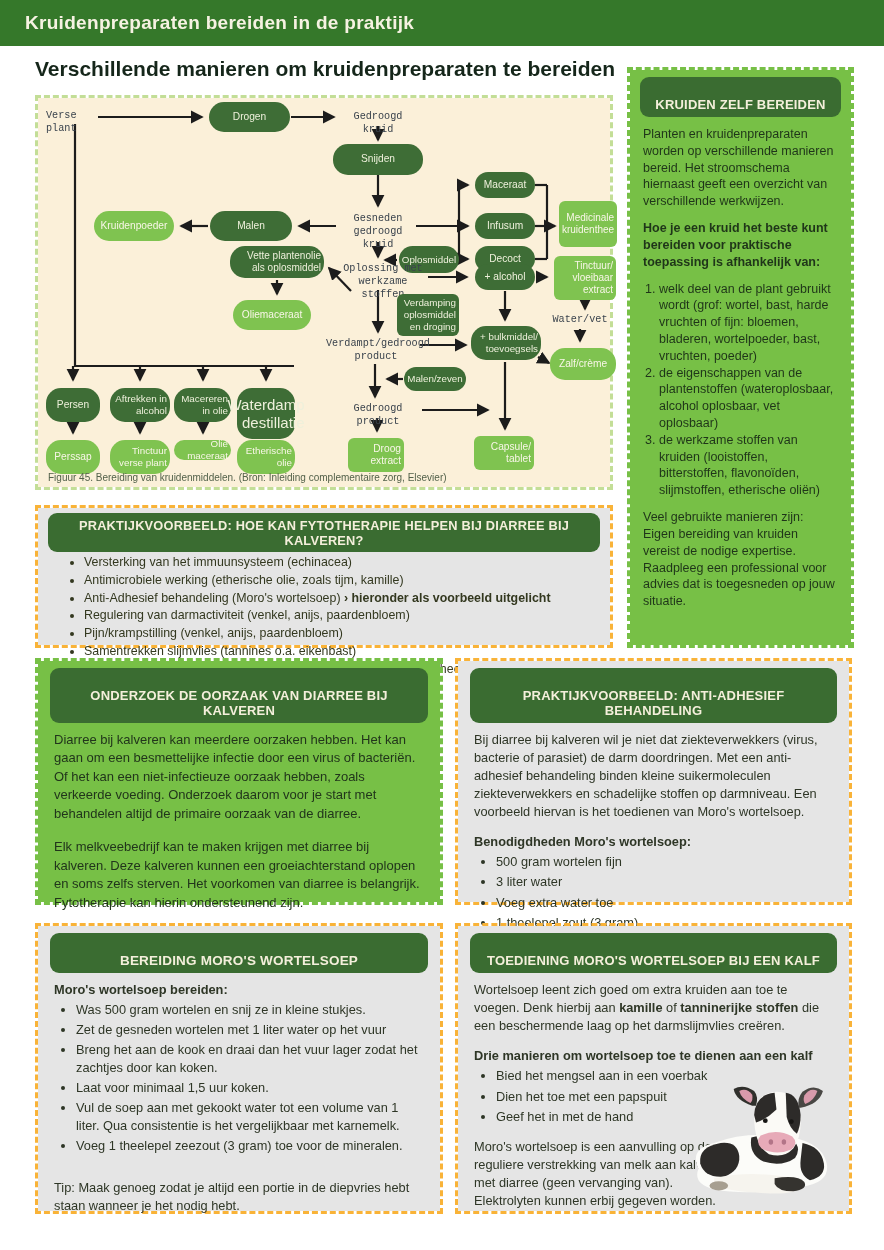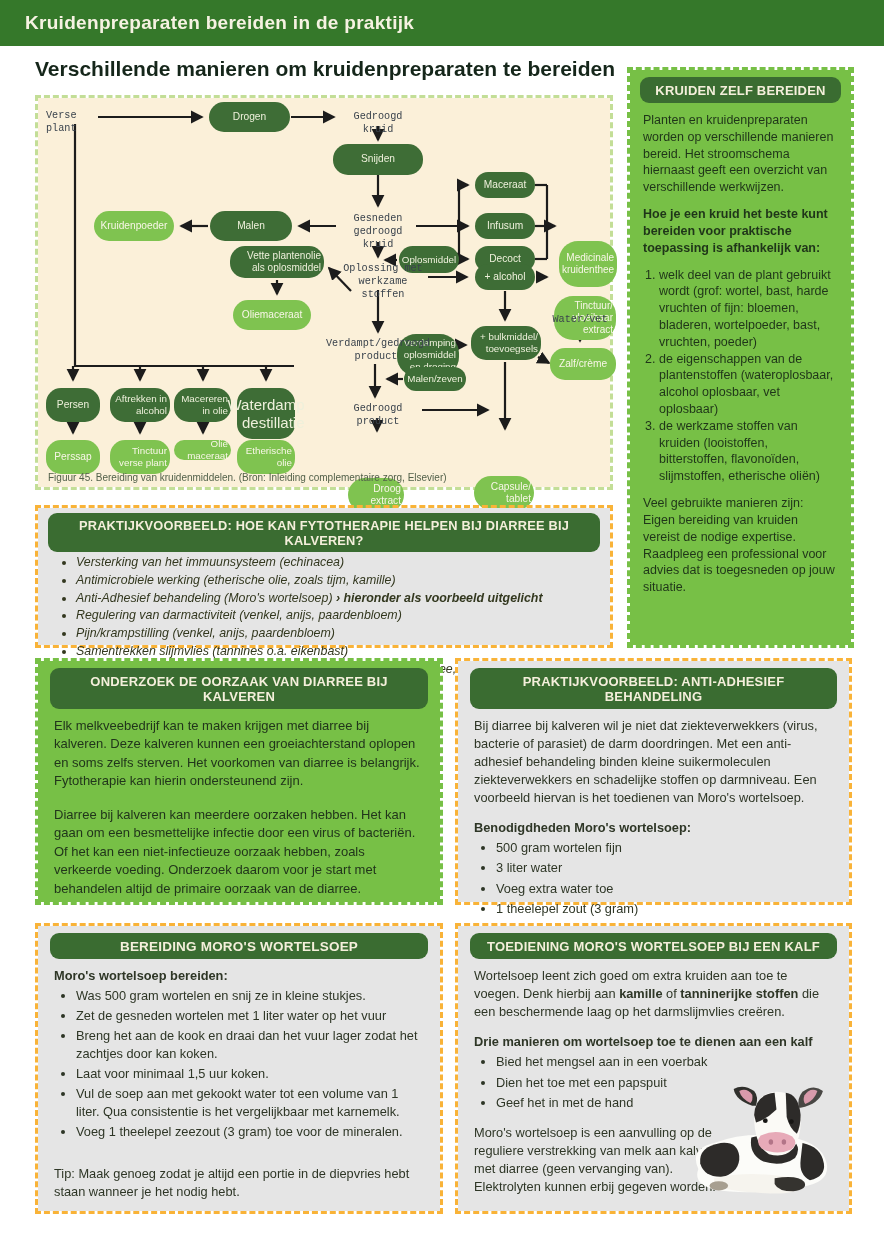--- a/index.html
+++ b/index.html
@@ -10,47 +10,47 @@
   .header-title { color:#f6f2e2; font-size:19px; font-weight:bold; padding-left:25px; letter-spacing:.3px; }
 
   .main-heading { position:absolute; left:35px; top:57px; font-size:21px; font-weight:bold; color:#15261a; }
 
   .stamp { position:absolute; border:3px dashed; background-clip:padding-box; }
   .stamp.orange { border-color:#f9b338; background-color:#e5e5e5; }
   .stamp.green  { border-color:#77c046; background-color:#77c046; }
   .stamp.cream  { border-color:#c3de97; background-color:#fbf0d9; }
 
   .box-pill { background:#3a6c31; color:#f4efdb; font-weight:bold; text-align:center; border-radius:9px;
-              padding:6px 8px 5px; margin:7px 12px 6px; font-size:13.5px; letter-spacing:.2px; }
+              padding:20px 8px 5px; margin:7px 12px 6px; font-size:13.5px; letter-spacing:.2px; }
   .box-pill.small { font-size:12.8px; margin:5px 10px 3px; padding:5px 6px 4px; }
 
   .box-content { padding:2px 16px 8px; color:#2e3626; font-size:13px; line-height:1.42; }
   .box-content p { margin-bottom:15px; }
   .box-content .bold-head { font-weight:bold; margin-bottom:2px; }
   .box-content ul { list-style:disc; padding-left:22px; }
   .box-content ul li { margin:2.5px 0; }
 
   .fyto-content { padding:0 18px 4px; font-size:12.4px; line-height:1.27; color:#33381f; }
   .fyto-content ul { list-style:disc; padding-left:20px; }
-  .fyto-content ul li { margin:2px 0;font-style:italic; }
+  .fyto-content ul li { margin:2px 8px; }
 
   .sidebar-content { padding:2px 13px 6px; font-size:12.5px; line-height:1.345; color:#1f3519; }
   .sidebar-content p { margin-bottom:10px; }
   .sidebar-content .bold-head { font-weight:bold; }
   .sidebar-content ol { padding-left:16px; margin-bottom:10px; }
   .sidebar-content ul { list-style:disc; padding-left:22px; margin-bottom:10px; }
 
   
   .flow-panel { position:absolute; left:35px; top:95px; width:578px; height:395px; }
   .flow-arrows { position:absolute; left:0; top:0; }
   .fnode { position:absolute; display:flex; align-items:center; justify-content:center; text-align:right;
            font-size:10.2px; line-height:1.2; border-radius:15px; padding:6px 3px; }
   .fnode.dark  { background:#3e6d36; color:#eef0db; }
   .fnode.light { background:#7fc350; color:#f8f6e7; }
-  .fnode.big { border-radius:19px;margin-top:40px; }
+  .fnode.big { border-radius:6px; }
   .ftext { position:absolute; color:#3a434d; font-size:10.2px; line-height:1.25; text-align:center;font-family:Liberation Mono, monospace; }
   .fcaption { position:absolute; left:10px; bottom:4px; font-size:10px; color:#53614a; }
 
   .calf { position:absolute; right:0px; bottom:2px; }
   .narrow { max-width:268px; }
 </style>
 </head>
 <body>
 
 <div id="page">
@@ -177,22 +177,22 @@
         <li>Pijn/krampstilling (venkel, anijs, paardenbloem)</li>
         <li>Samentrekken slijmvlies (tannines o.a. eikenbast)</li>
         <li>Stimuleren van eet- en drinklust (coffeïne o.a. zwarte en groene thee, koffie)</li>
       </ul>
     </div>
   </div>
 
   <div class="stamp green" style="left:35px;top:658px;width:408px;height:247px">
     <div class="box-pill" style="font-size:13px">ONDERZOEK DE OORZAAK VAN DIARREE BIJ KALVEREN</div>
     <div class="box-content" style="color:#21351b">
+      <p>Diarree bij kalveren kan meerdere oorzaken hebben. Het kan gaan om een besmettelijke infectie door een virus of bacteriën. Of het kan een niet-infectieuze oorzaak hebben, zoals verkeerde voeding. Onderzoek daarom voor je start met behandelen altijd de primaire oorzaak van de diarree.</p>
       <p>Elk melkveebedrijf kan te maken krijgen met diarree bij kalveren. Deze kalveren kunnen een groeiachterstand oplopen en soms zelfs sterven. Het voorkomen van diarree is belangrijk. Fytotherapie kan hierin ondersteunend zijn.</p>
-      <p>Diarree bij kalveren kan meerdere oorzaken hebben. Het kan gaan om een besmettelijke infectie door een virus of bacteriën. Of het kan een niet-infectieuze oorzaak hebben, zoals verkeerde voeding. Onderzoek daarom voor je start met behandelen altijd de primaire oorzaak van de diarree.</p>
     </div>
   </div>
 
   <div class="stamp orange" style="left:455px;top:658px;width:397px;height:247px">
     <div class="box-pill" style="font-size:13px">PRAKTIJKVOORBEELD: ANTI-ADHESIEF BEHANDELING</div>
     <div class="box-content" style="font-size:12.8px;line-height:1.4">
       <p style="margin-bottom:12px">Bij diarree bij kalveren wil je niet dat ziekteverwekkers (virus, bacterie of parasiet) de darm doordringen. Met een anti-adhesief behandeling binden kleine suikermoleculen ziekteverwekkers en schadelijke stoffen op darmniveau. Een voorbeeld hiervan is het toedienen van Moro's wortelsoep.</p>
       <div class="bold-head">Benodigdheden Moro's wortelsoep:</div>
       <ul>
         <li>500 gram wortelen fijn</li>

